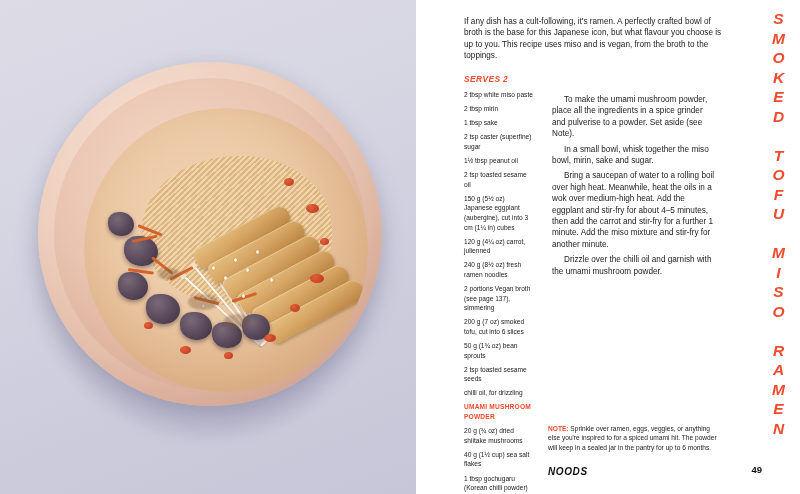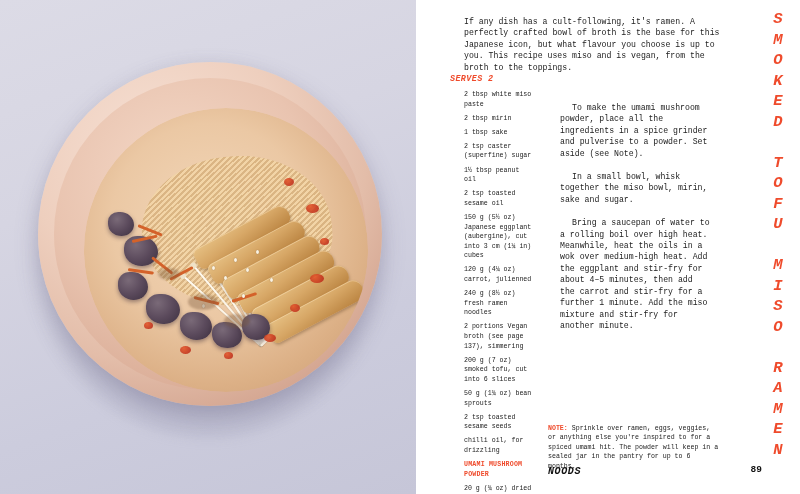--- a/index.html
+++ b/index.html
@@ -166,34 +166,33 @@
     border-radius: 50%;
     background: rgba(120,86,58,0.38);
     filter: blur(1px);
   }
   
   .page-right {
     position: relative;
     width: 384px;
     height: 494px;
     background: #ffffff;
-    font-family: Liberation Mono, monospace;
   }
   .intro {
     position: absolute;
     left: 48px;
     top: 16px;
     width: 258px;
     font-size: 8.2px;
     line-height: 11.4px;
     color: #222;
   }
   .serves {
     position: absolute;
-    left: 34px;
+    left: 48px;
     top: 74px;
     font-size: 8.4px;
     font-weight: bold;
     font-style: italic;
     color: #ef4b2c;
     letter-spacing: .4px;
   }
   .ingredients {
     position: absolute;
     left: 48px;
@@ -214,21 +213,21 @@
   .method {
     position: absolute;
     left: 132px;
     top: 90px;
     width: 174px;
     font-size: 8.2px;
     line-height: 11.4px;
     color: #222;
   }
   .method p {
-    margin: 12px;
+    margin: 4px;
     text-indent: 12px;
   }
   .method p.first {
     text-indent: 12px;
   }
   .note {
     position: absolute;
     left: 132px;
     top: 424px;
     width: 174px;
@@ -391,25 +390,26 @@
       <div>20 g (¾ oz) dried shiitake mushrooms</div>
       <div>40 g (1½ cup) sea salt flakes</div>
       <div>1 tbsp gochugaru (Korean chilli powder)</div>
 
     </div>
 
     <div class="method">
       <p class="first">To make the umami mushroom powder, place all the ingredients in a spice grinder and pulverise to a powder. Set aside (see Note).</p>
       <p>In a small bowl, whisk together the miso bowl, mirin, sake and sugar.</p>
       <p>Bring a saucepan of water to a rolling boil over high heat. Meanwhile, heat the oils in a wok over medium-high heat. Add the eggplant and stir-fry for about 4–5 minutes, then add the carrot and stir-fry for a further 1 minute. Add the miso mixture and stir-fry for another minute.</p>
+      <p>Drizzle over the chilli oil and garnish with the umami mushroom powder.</p>
     </div>
 
     <div class="note">
       <b>NOTE:</b><span> Sprinkle over ramen, eggs, veggies, or anything else you're inspired to for a spiced umami hit. The powder will keep in a sealed jar in the pantry for up to 6 months.</span>
     </div>
 
     <div class="footer-label">NOODS</div>
-    <div class="page-num">89</div>
+    <div class="page-num">49</div>
 
     <div class="vertical-title">SMOKED TOFU MISO RAMEN</div>
   </div>
 
 </div>
 
 </body></html>

